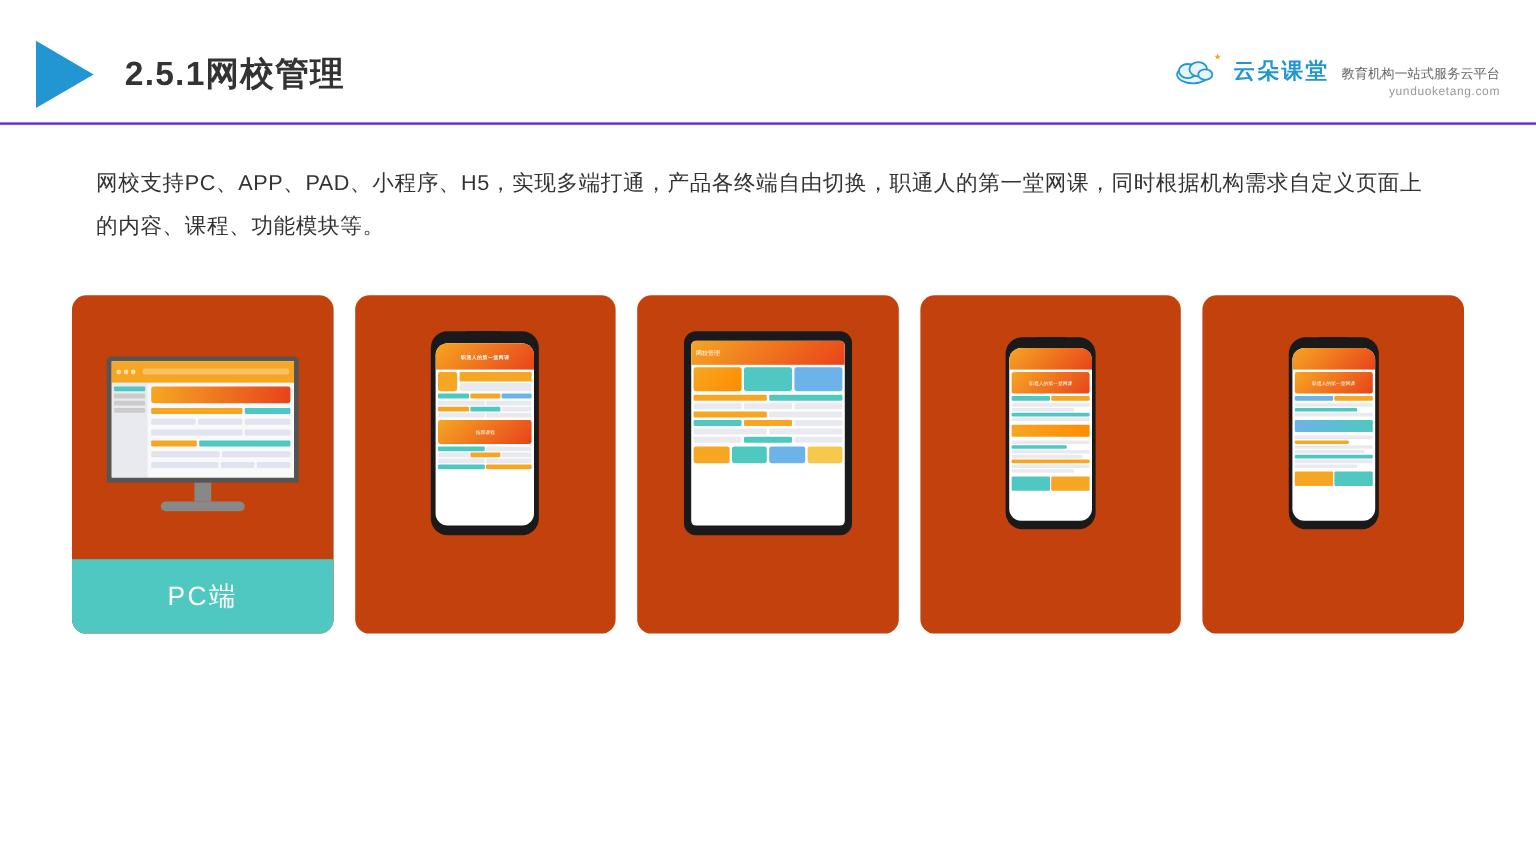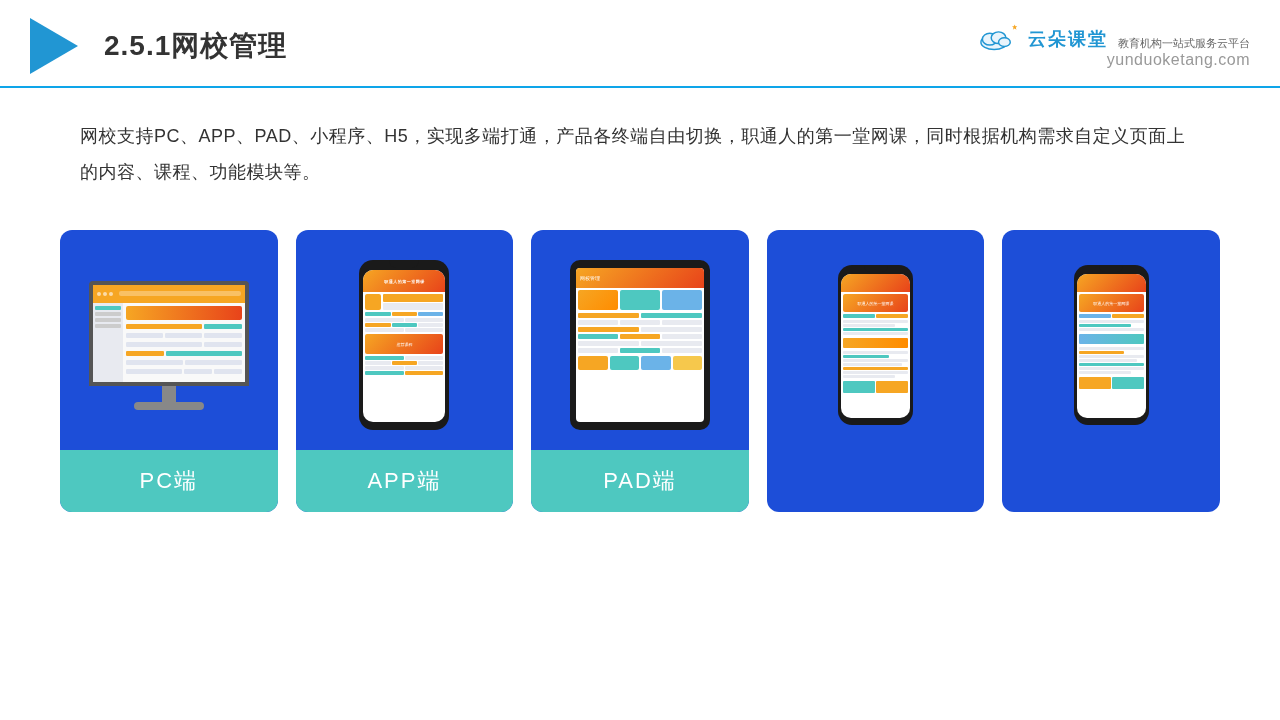--- a/index.html
+++ b/index.html
@@ -9,22 +9,22 @@
       background: #ffffff;
       font-family: 'Microsoft YaHei', 'PingFang SC', sans-serif;
       overflow: hidden;
     }
 
     
     .header {
       display: flex;
       align-items: center;
       justify-content: space-between;
-      padding: 18px 30px 12px 30px;
-      border-bottom: 2px solid #0ea5e9;
+      padding: 34px 30px 12px 30px;
+      border-bottom: 2px solid #6d28d9;
     }
     .header-left {
       display: flex;
       align-items: center;
       gap: 18px;
     }
     .play-icon {
       width: 0;
       height: 0;
       border-top: 28px solid transparent;
@@ -47,21 +47,21 @@
       width: 44px;
       height: 28px;
     }
     .logo-text-main {
       font-size: 18px;
       font-weight: bold;
       color: #2196d3;
       letter-spacing: 2px;
     }
     .logo-url {
-      font-size: 16px;
+      font-size: 10px;
       color: #999;
       letter-spacing: 0.5px;
       margin-left: 27px;
     }
 
     
     .description {
       padding: 30px 80px 20px 80px;
       font-size: 18px;
       color: #333;
@@ -71,21 +71,21 @@
 
     
     .cards-container {
       display: flex;
       justify-content: center;
       gap: 18px;
       padding: 20px 60px 30px 60px;
     }
 
     .device-card {
-      background: #1d4ed8;
+      background: #c2410c;
       border-radius: 12px;
       width: 220px;
       display: flex;
       flex-direction: column;
       align-items: center;
       overflow: hidden;
     }
 
     .device-image-area {
       width: 100%;
@@ -446,21 +446,20 @@
               </div>
               <div class="phone-row">
                 <div class="phone-block teal"></div>
                 <div class="phone-block accent"></div>
               </div>
             </div>
           </div>
         </div>
       </div>
     </div>
-    <div class="device-label">APP端</div>
   </div>
 
   <div class="device-card">
     <div class="device-image-area">
       <div class="tablet-body">
         <div class="tablet-screen">
           <div class="tablet-screen-header">
             <div style="height:100%;background:linear-gradient(135deg,#f6a623,#e8431a);display:flex;align-items:center;padding:0 4px;">
               <span style="font-size:5px;color:#fff;">网校管理</span>
             </div>
@@ -501,21 +500,20 @@
             <div style="display:flex;gap:2px;margin-top:3px;">
               <div style="flex:1;height:14px;background:#f6a623;border-radius:2px;"></div>
               <div style="flex:1;height:14px;background:#4ec8c0;border-radius:2px;"></div>
               <div style="flex:1;height:14px;background:#6bb3e8;border-radius:2px;"></div>
               <div style="flex:1;height:14px;background:#f6c84c;border-radius:2px;"></div>
             </div>
           </div>
         </div>
       </div>
     </div>
-    <div class="device-label">PAD端</div>
   </div>
 
   <div class="device-card">
     <div class="device-image-area">
       <div class="phone-small">
         <div class="phone-small-notch"></div>
         <div class="phone-small-screen">
           <div class="phone-small-header"></div>
           <div style="padding:2px;">
             <div style="height:18px;background:linear-gradient(135deg,#f6a623,#e8431a);border-radius:2px;margin-bottom:2px;display:flex;align-items:center;justify-content:center;">

